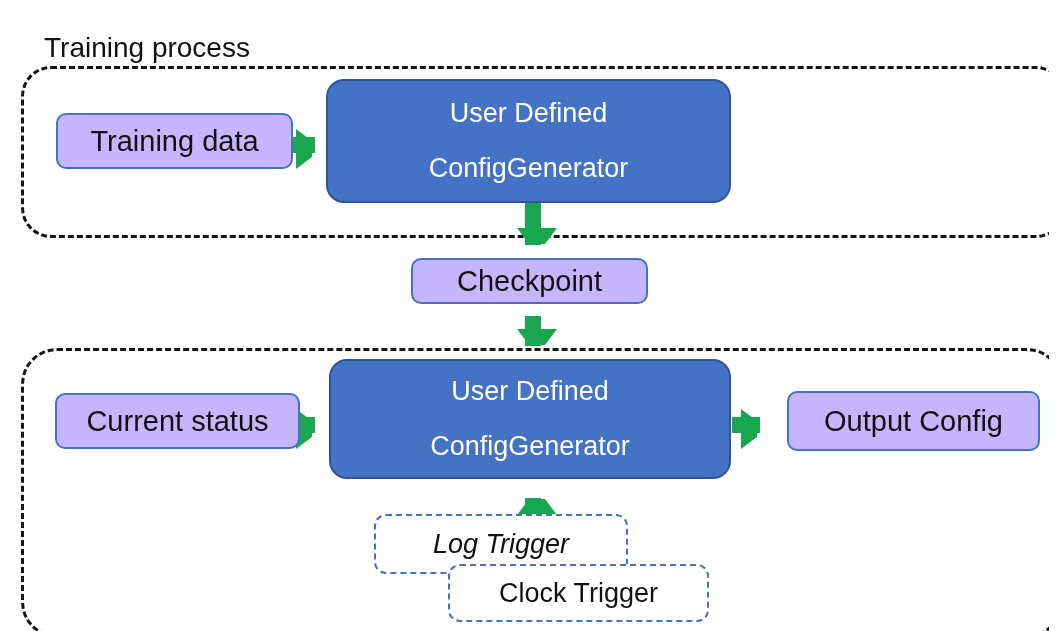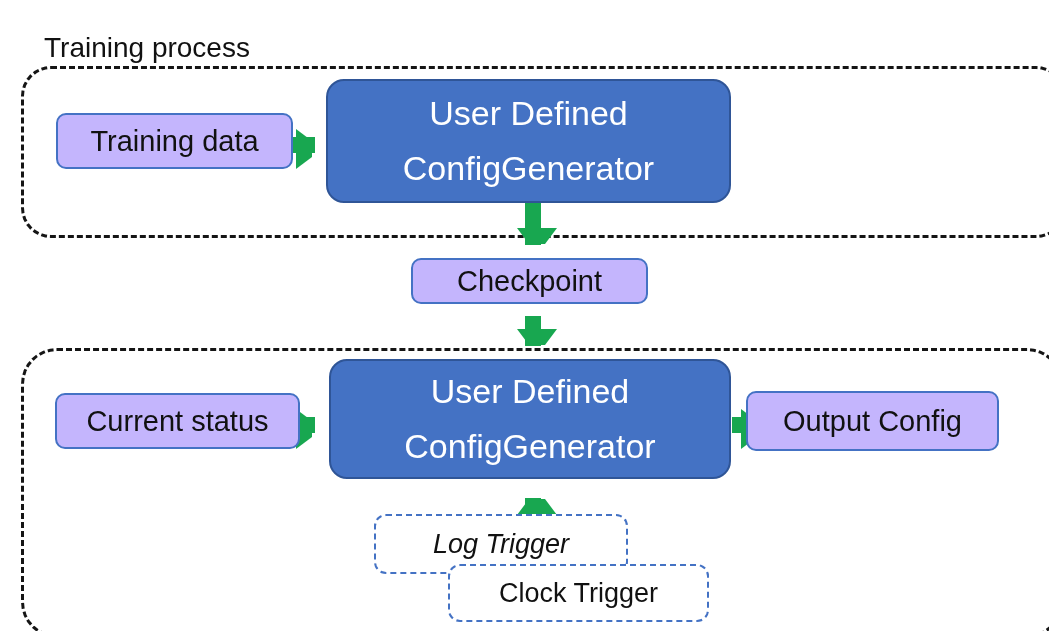--- a/index.html
+++ b/index.html
@@ -23,21 +23,21 @@
     position:absolute;border:3px dashed var(--container-border);border-radius:30px;z-index:1;
   }
   .io-box{
     position:absolute;background:#c4b5fd;border:2px solid var(--io-border);border-radius:10px;
     display:flex;align-items:center;justify-content:center;
     font-size:29px;color:var(--text-dark);z-index:3;
   }
   .node-box{
     position:absolute;background:var(--node-fill);border:2.5px solid var(--node-border);border-radius:18px;
     display:flex;flex-direction:column;align-items:center;justify-content:center;
-    font-size:34px;color:var(--text-light);line-height:39px;z-index:3;text-align:center;
+    font-size:27px;color:var(--text-light);line-height:39px;z-index:3;text-align:center;
   }
   .trigger-box{
     position:absolute;background:#ffffff;border:2px dashed var(--io-border);border-radius:12px;
     display:flex;align-items:center;justify-content:center;
     font-size:27px;color:var(--text-dark);
   }
   .arrow{position:absolute;z-index:2;}
   .arrow .shaft{position:absolute;background:var(--arrow);}
   .arrow .head{position:absolute;width:0;height:0;}
   
@@ -102,21 +102,21 @@
   <div class="node-box" style="left:313px;top:343px;width:402px;height:120px;">
     <span>User Defined</span>
     <span>ConfigGenerator</span>
   </div>
 
   <div class="arrow right" style="left:716px;top:393px;width:41px;height:24px;">
     <span class="shaft" style="width:28px;"></span>
     <span class="head"></span>
   </div>
 
-  <div class="io-box" style="left:730px;top:375px;width:253px;height:60px;">
+  <div class="io-box" style="left:771px;top:375px;width:253px;height:60px;">
     <span>Output Config</span>
   </div>
 
   <div class="arrow up" style="left:501px;top:467px;width:24px;height:31px;">
     <span class="shaft" style="height:16px;"></span>
     <span class="head"></span>
   </div>
 
   <div class="trigger-box" style="left:358px;top:498px;width:254px;height:60px;z-index:3;font-style:italic;">
     <span>Log Trigger</span>

